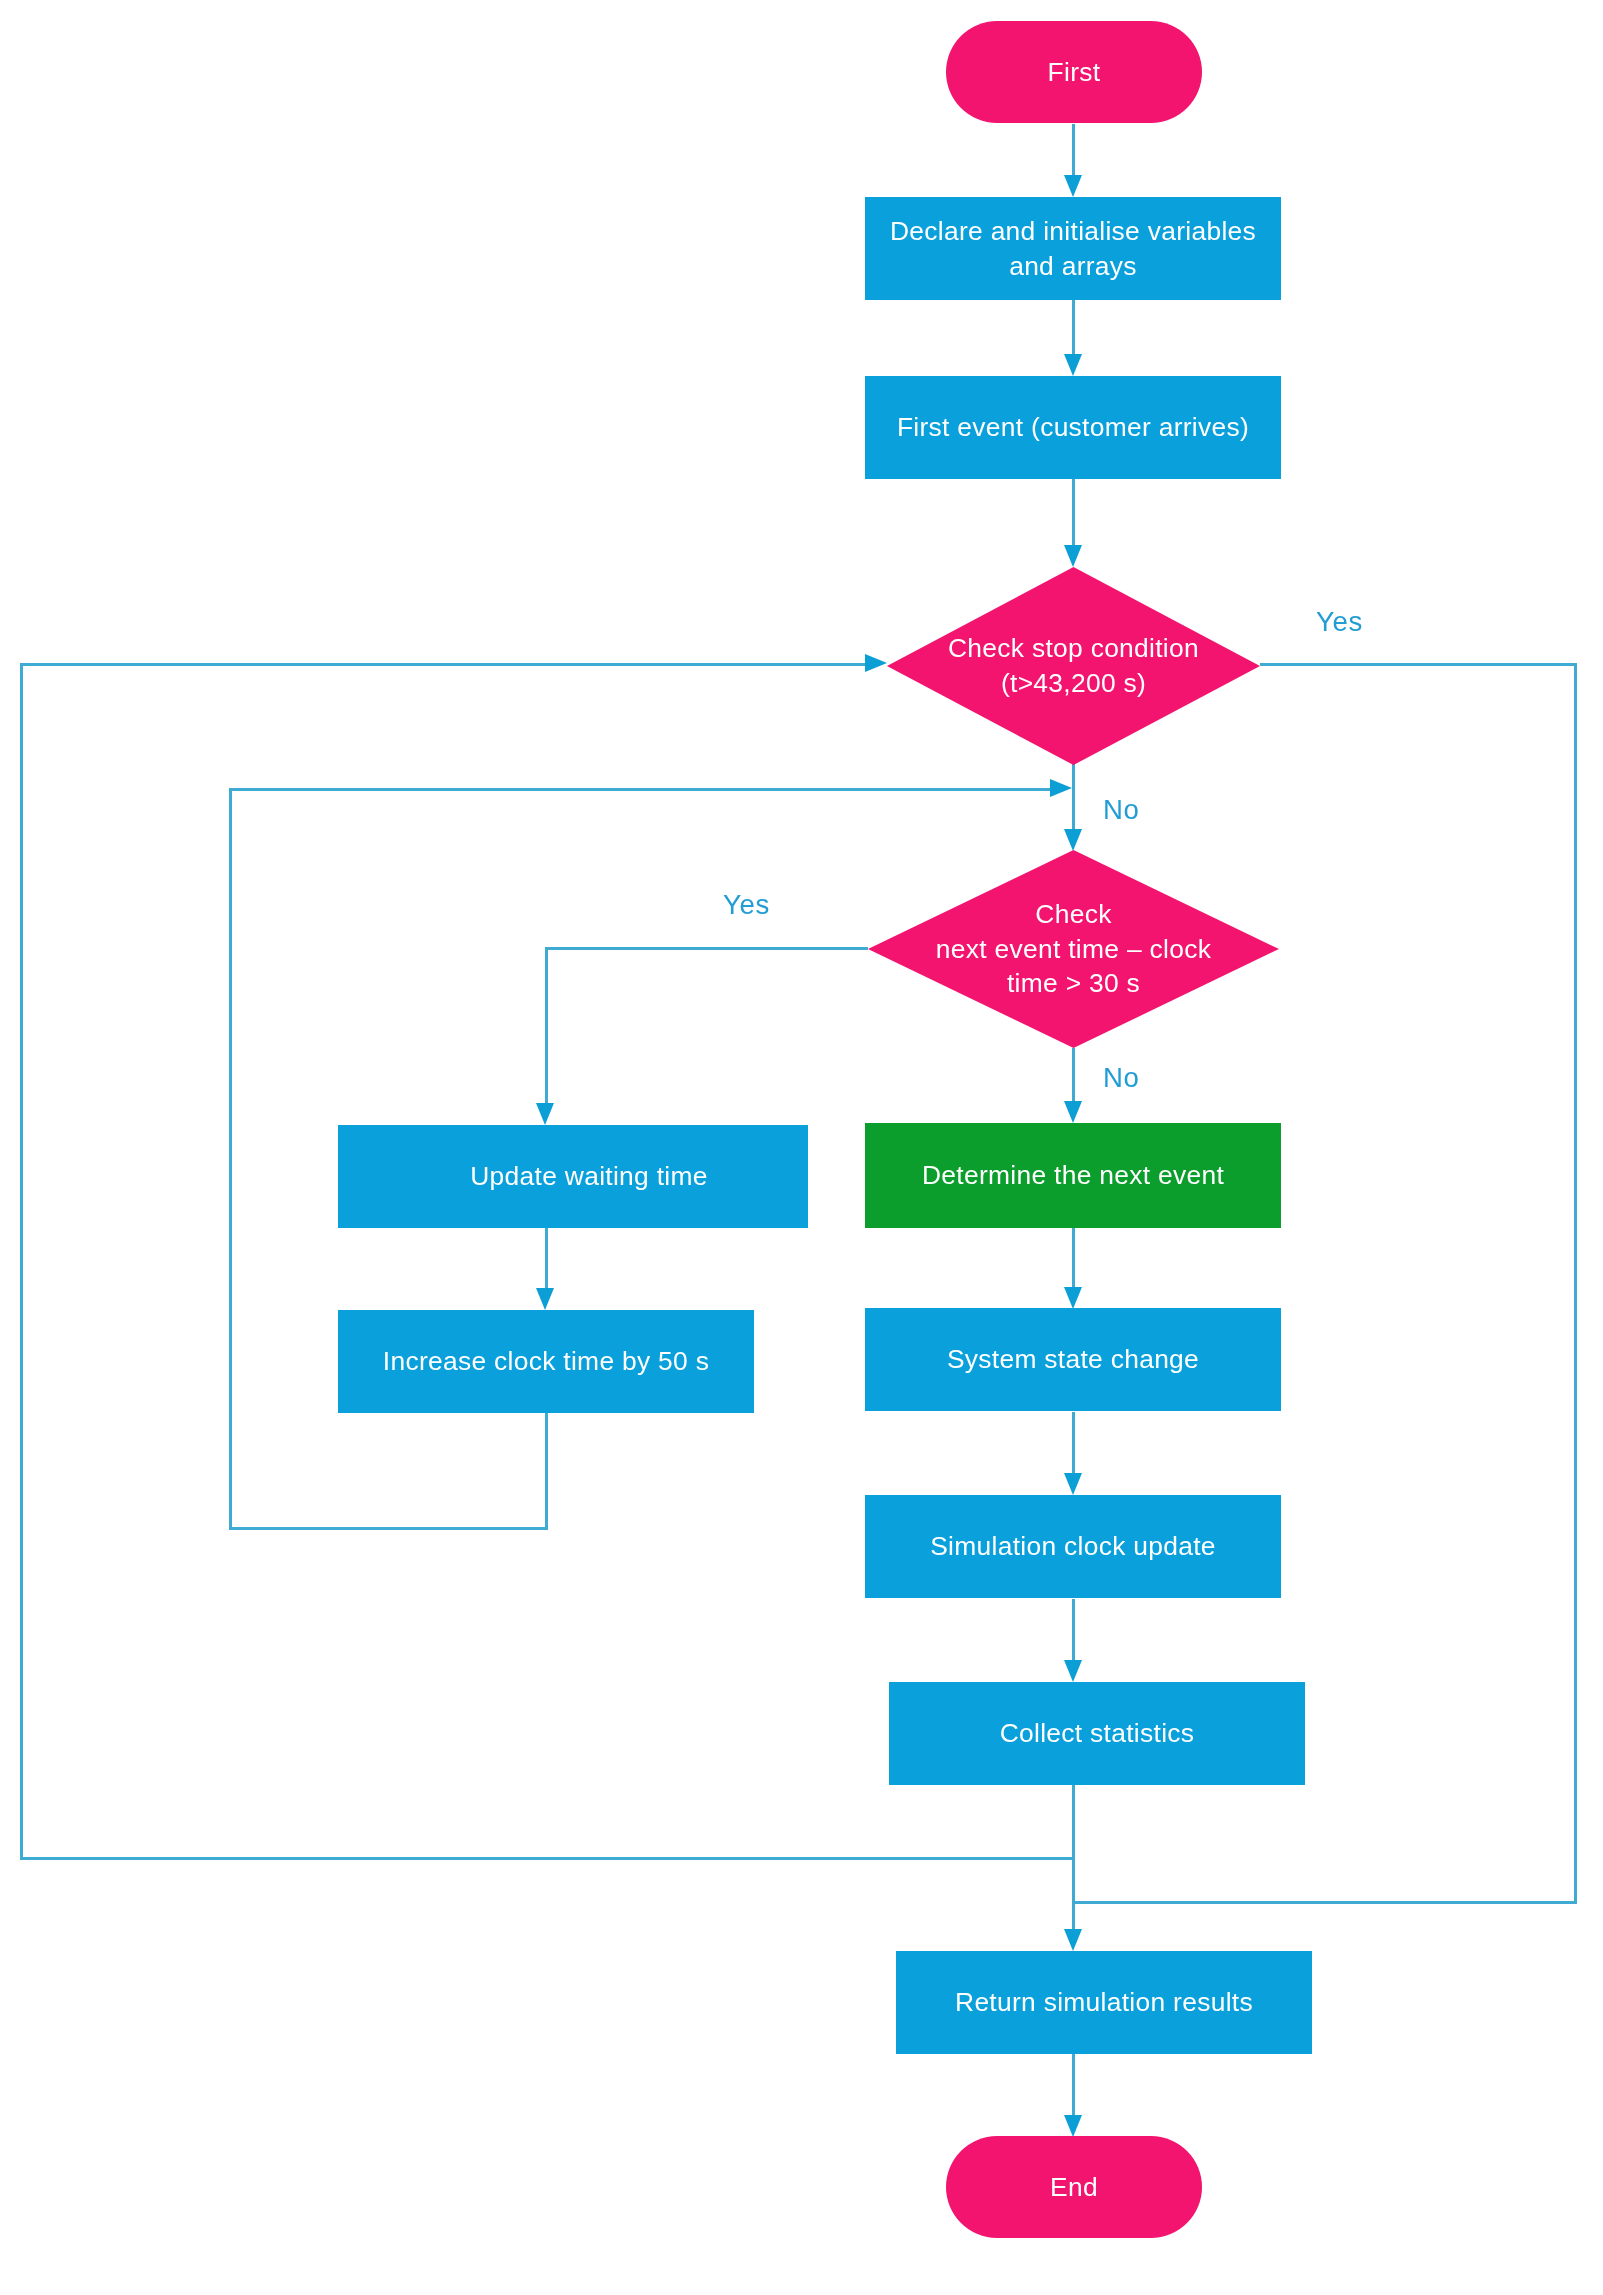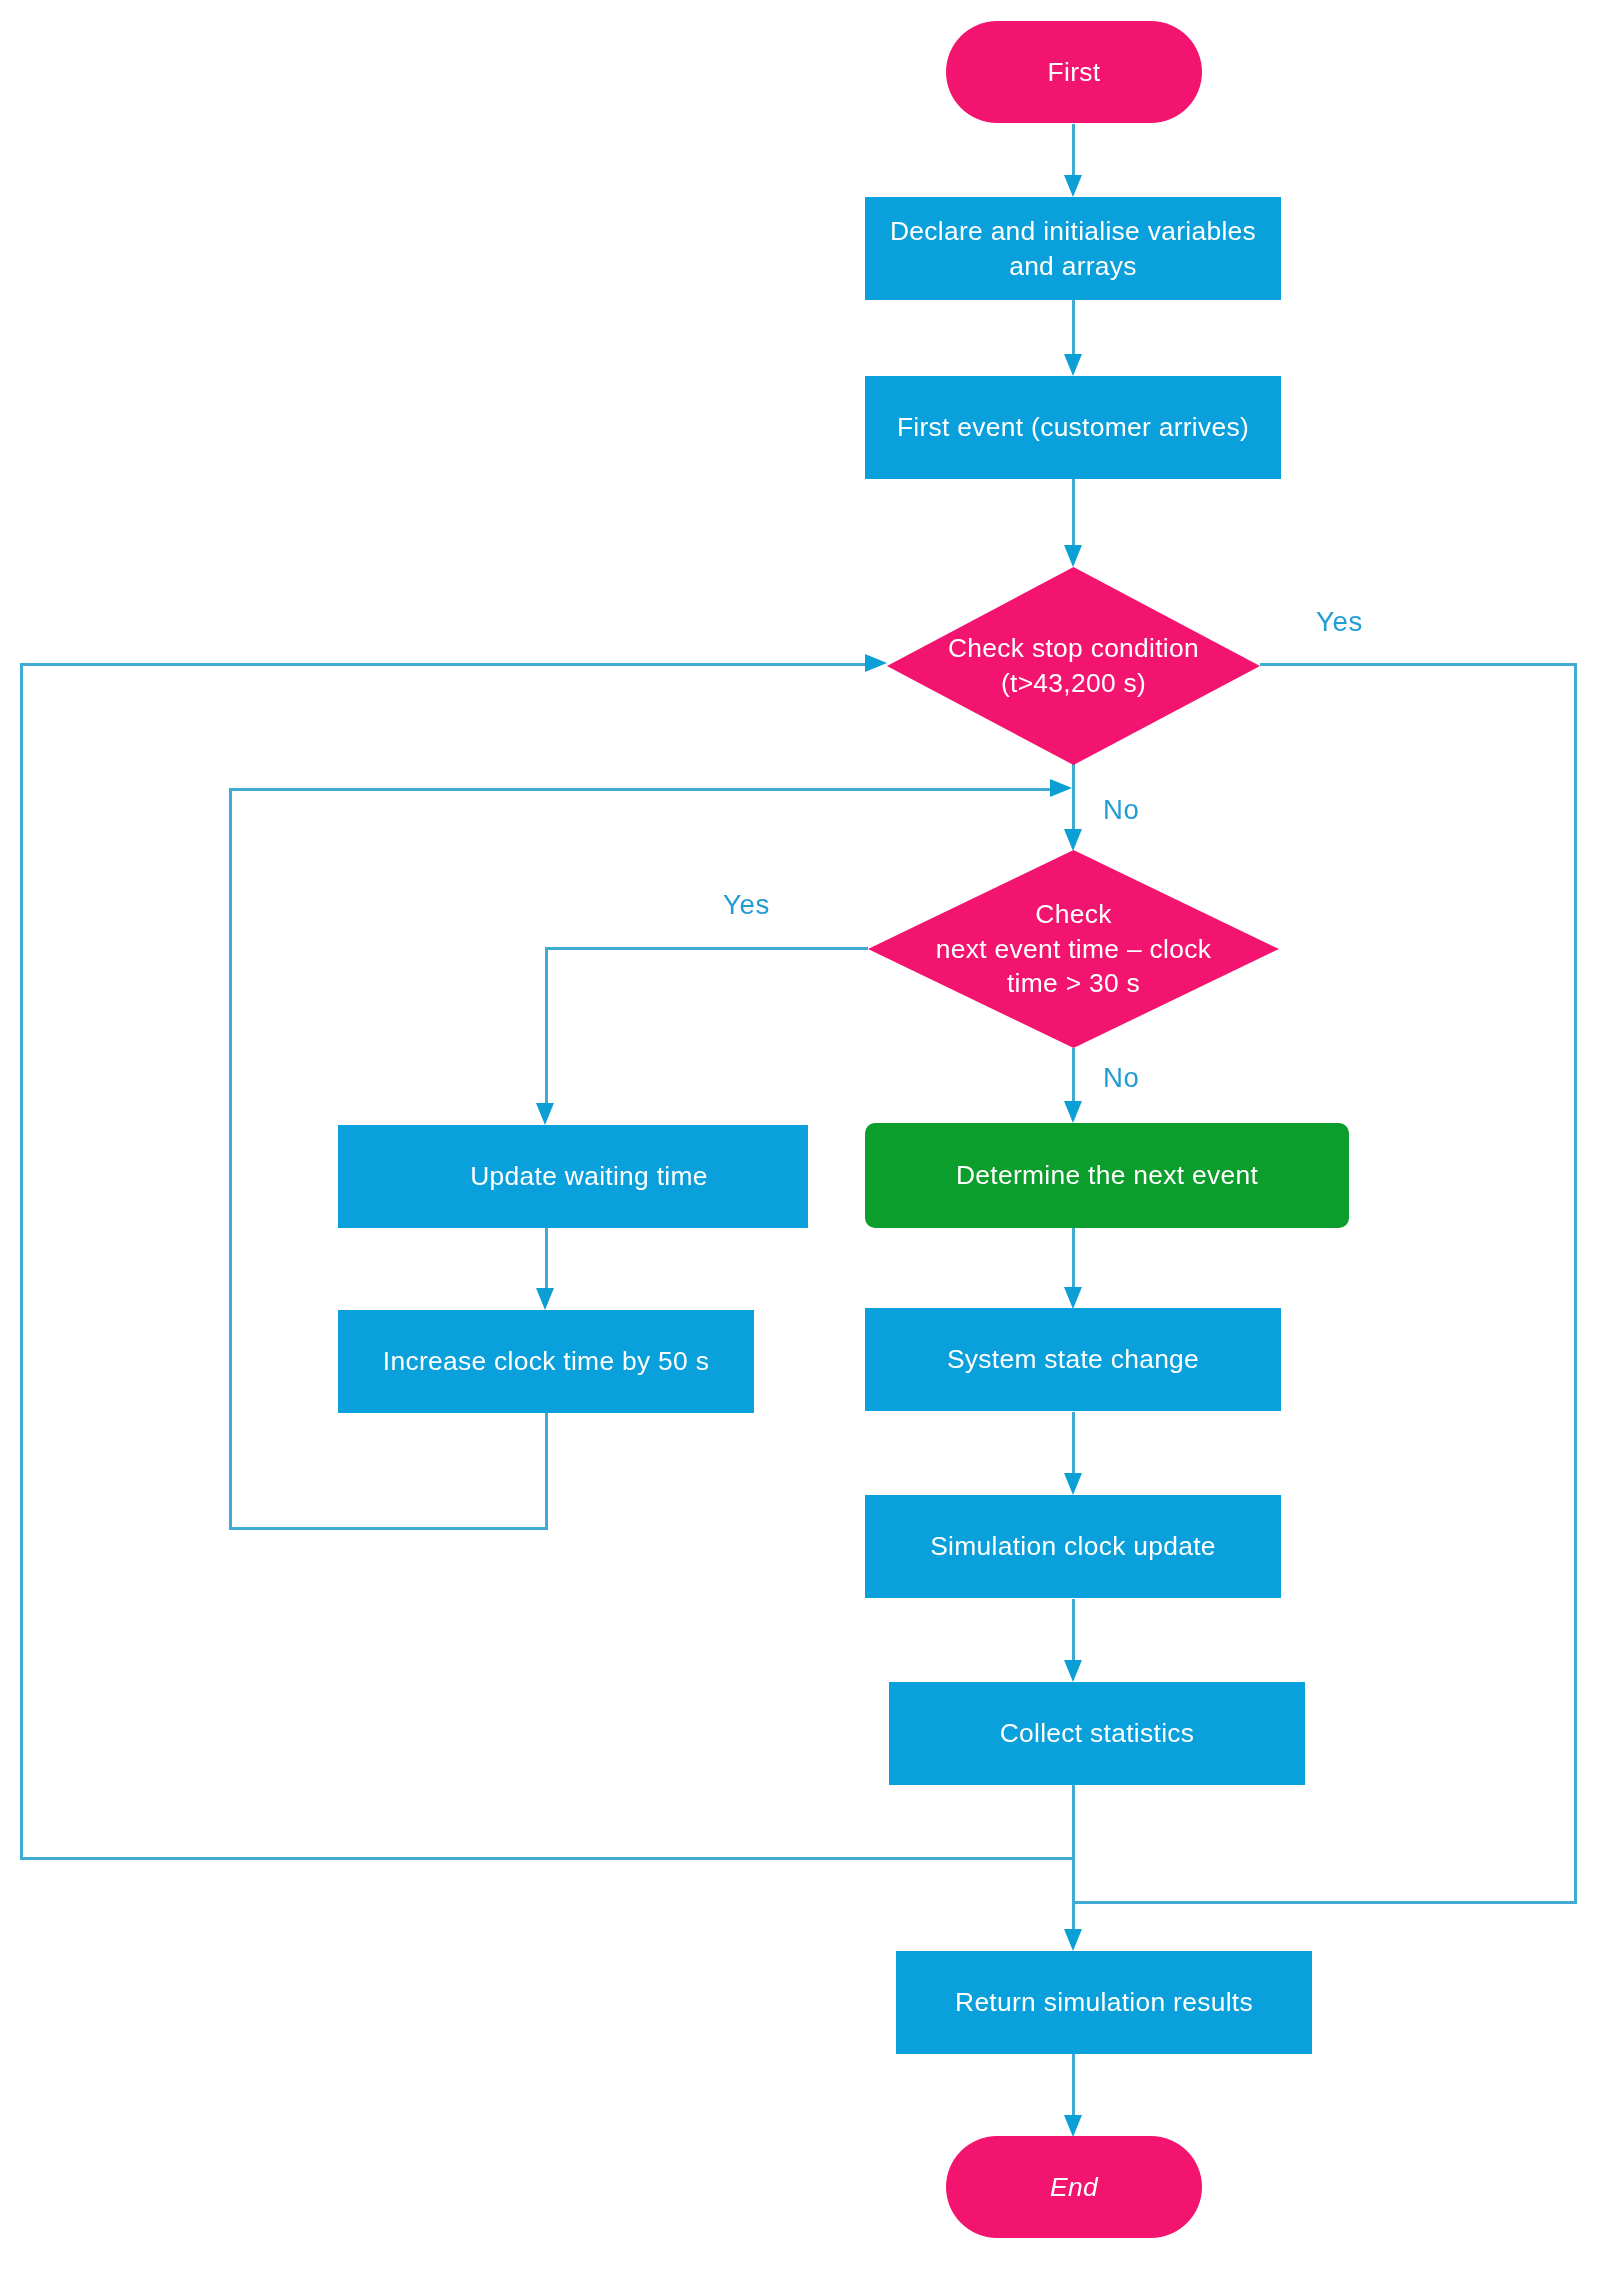--- a/index.html
+++ b/index.html
@@ -146,21 +146,21 @@
         <span>Update waiting time</span>
       </div>
   </div>
 
   <div class="node process" style="left:338px;top:1310px;width:416px;height:103px;">
     <div class="lines">
         <span>Increase clock time by 50 s</span>
       </div>
   </div>
 
-  <div class="node highlight" style="left:865px;top:1123px;width:484px;height:105px;border-radius:10px;">
+  <div class="node highlight" style="left:865px;top:1123px;width:416px;height:105px;">
     <div class="lines">
         <span>Determine the next event</span>
       </div>
   </div>
 
   <div class="node process" style="left:865px;top:1308px;width:416px;height:103px;">
     <div class="lines">
         <span>System state change</span>
       </div>
   </div>
@@ -176,20 +176,20 @@
         <span>Collect statistics</span>
       </div>
   </div>
 
   <div class="node process" style="left:865px;top:1951px;width:416px;height:103px;margin-left:31px;">
     <div class="lines">
         <span>Return simulation results</span>
       </div>
   </div>
 
-  <div class="node pill" style="left:946px;top:2136px;width:256px;height:102px;font-style:italic;">
+  <div class="node pill" style="left:946px;top:2136px;width:256px;height:102px;">
     <div class="lines">
         <span>End</span>
       </div>
   </div>
 
 </div>
 
 
 </body></html>

